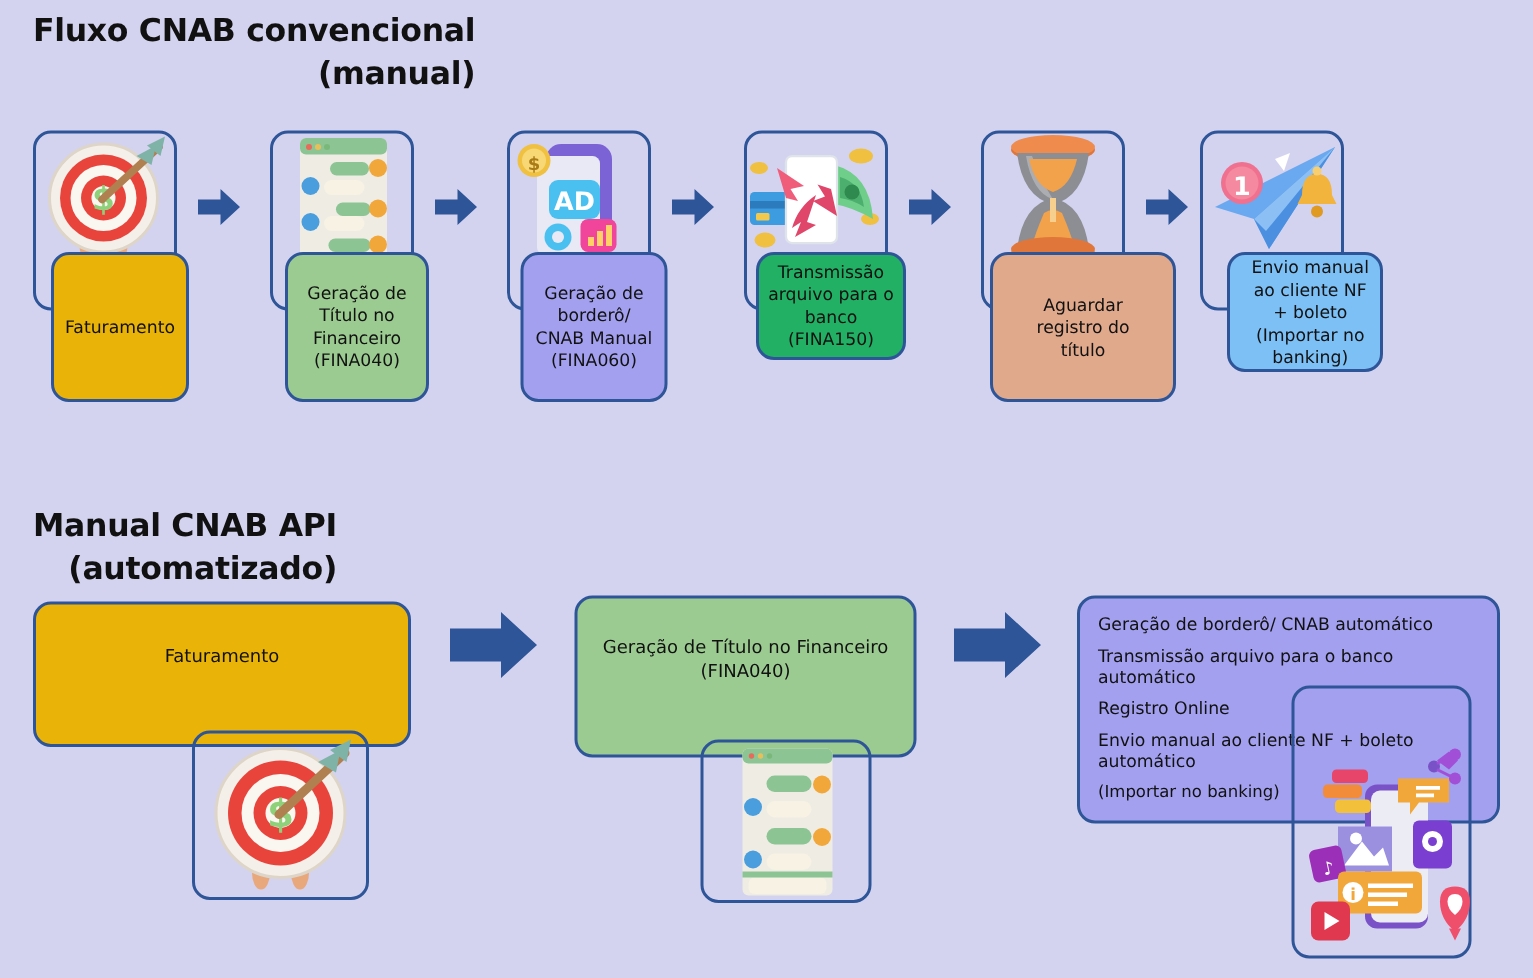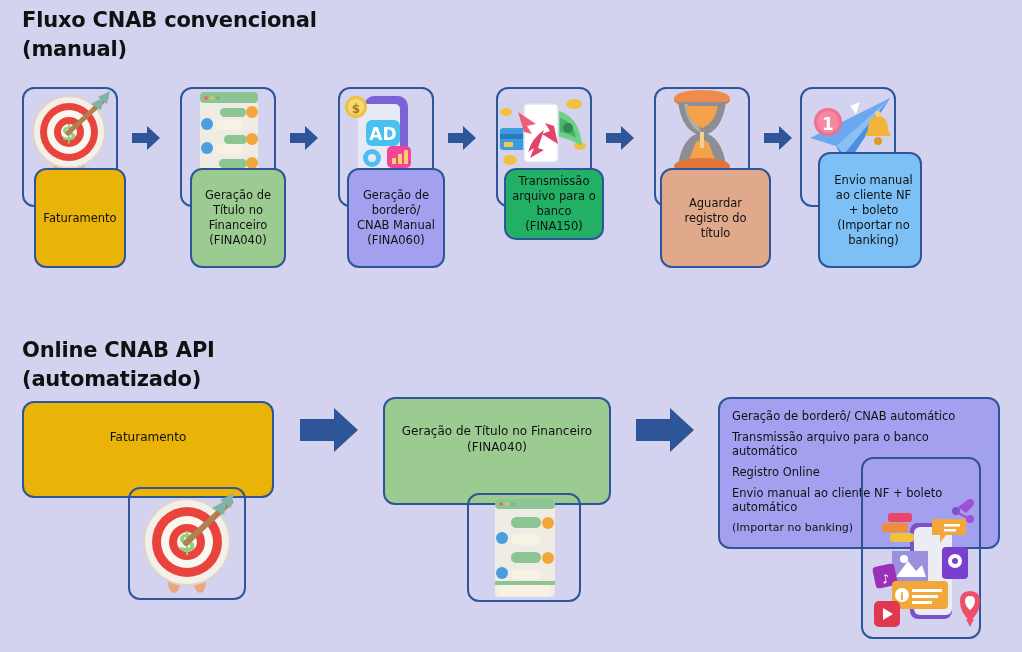--- a/index.html
+++ b/index.html
@@ -12,20 +12,21 @@
   .canvas{position:absolute;inset:0;}
 
   .section-title{
     position:absolute;
     font-weight:bold;
     font-size:21px;
     line-height:29px;
     color:#111111;
     letter-spacing:-0.2px;
     white-space:pre-line;
+    text-align:right;
   }
   #title-manual{left:22px;top:6px;}
   #title-api{left:22px;top:336px;}
 
   
   .frame{
     position:absolute;
     border:2.5px solid #2e5597;
     border-radius:12px;
     background:transparent;
@@ -210,24 +211,24 @@
 Financeiro
 (FINA040)</div>
   <div class="labelbox c-purple" style="left:347px;top:168px;width:98px;height:100px;">Geração de
 borderô/
 CNAB Manual
 (FINA060)</div>
   <div class="labelbox c-emerald" style="left:504px;top:168px;width:100px;height:72px;">Transmissão
 arquivo para o
 banco
 (FINA150)</div>
-  <div class="labelbox c-tan" style="left:660px;top:168px;width:111px;height:100px;">Aguardar
+  <div class="labelbox c-tan" style="left:660px;top:168px;width:124px;height:100px;">Aguardar
 registro do
 título</div>
-  <div class="labelbox c-blue" style="left:818px;top:152px;width:104px;height:116px;padding-left:12px;">Envio manual
+  <div class="labelbox c-blue" style="left:818px;top:168px;width:104px;height:80px;padding-left:12px;">Envio manual
 ao cliente NF
 + boleto
 (Importar no
 banking)</div>
 
   <div class="arrow" style="left:130px;top:122px;">
     <svg width="32" height="32" viewBox="0 0 32 32">
         <path d="M2 11 L17 11 L17 4 L30 16 L17 28 L17 21 L2 21 Z" fill="#2e5597"></path>
       </svg>
   </div>
@@ -245,21 +246,21 @@
     <svg width="32" height="32" viewBox="0 0 32 32">
         <path d="M2 11 L17 11 L17 4 L30 16 L17 28 L17 21 L2 21 Z" fill="#2e5597"></path>
       </svg>
   </div>
   <div class="arrow" style="left:762px;top:122px;">
     <svg width="32" height="32" viewBox="0 0 32 32">
         <path d="M2 11 L17 11 L17 4 L30 16 L17 28 L17 21 L2 21 Z" fill="#2e5597"></path>
       </svg>
   </div>
 
-  <div class="section-title" id="title-api">Online CNAB API
+  <div class="section-title" id="title-api">Manual CNAB API
 (automatizado)</div>
 
   <div class="labelbox big c-salmon" style="left:22px;top:401px;width:252px;height:97px;align-items:flex-start;padding-top:26px;">
     <span>Faturamento</span>
   </div>
 
   <div class="frame" style="left:128px;top:487px;width:118px;height:113px;"></div>
   <div class="art" style="left:140px;top:490px;width:96px;height:104px;">
     <svg width="96" height="104" viewBox="0 0 96 104">
       <ellipse cx="34" cy="92" rx="6" ry="11" fill="#e9a87c"></ellipse>

